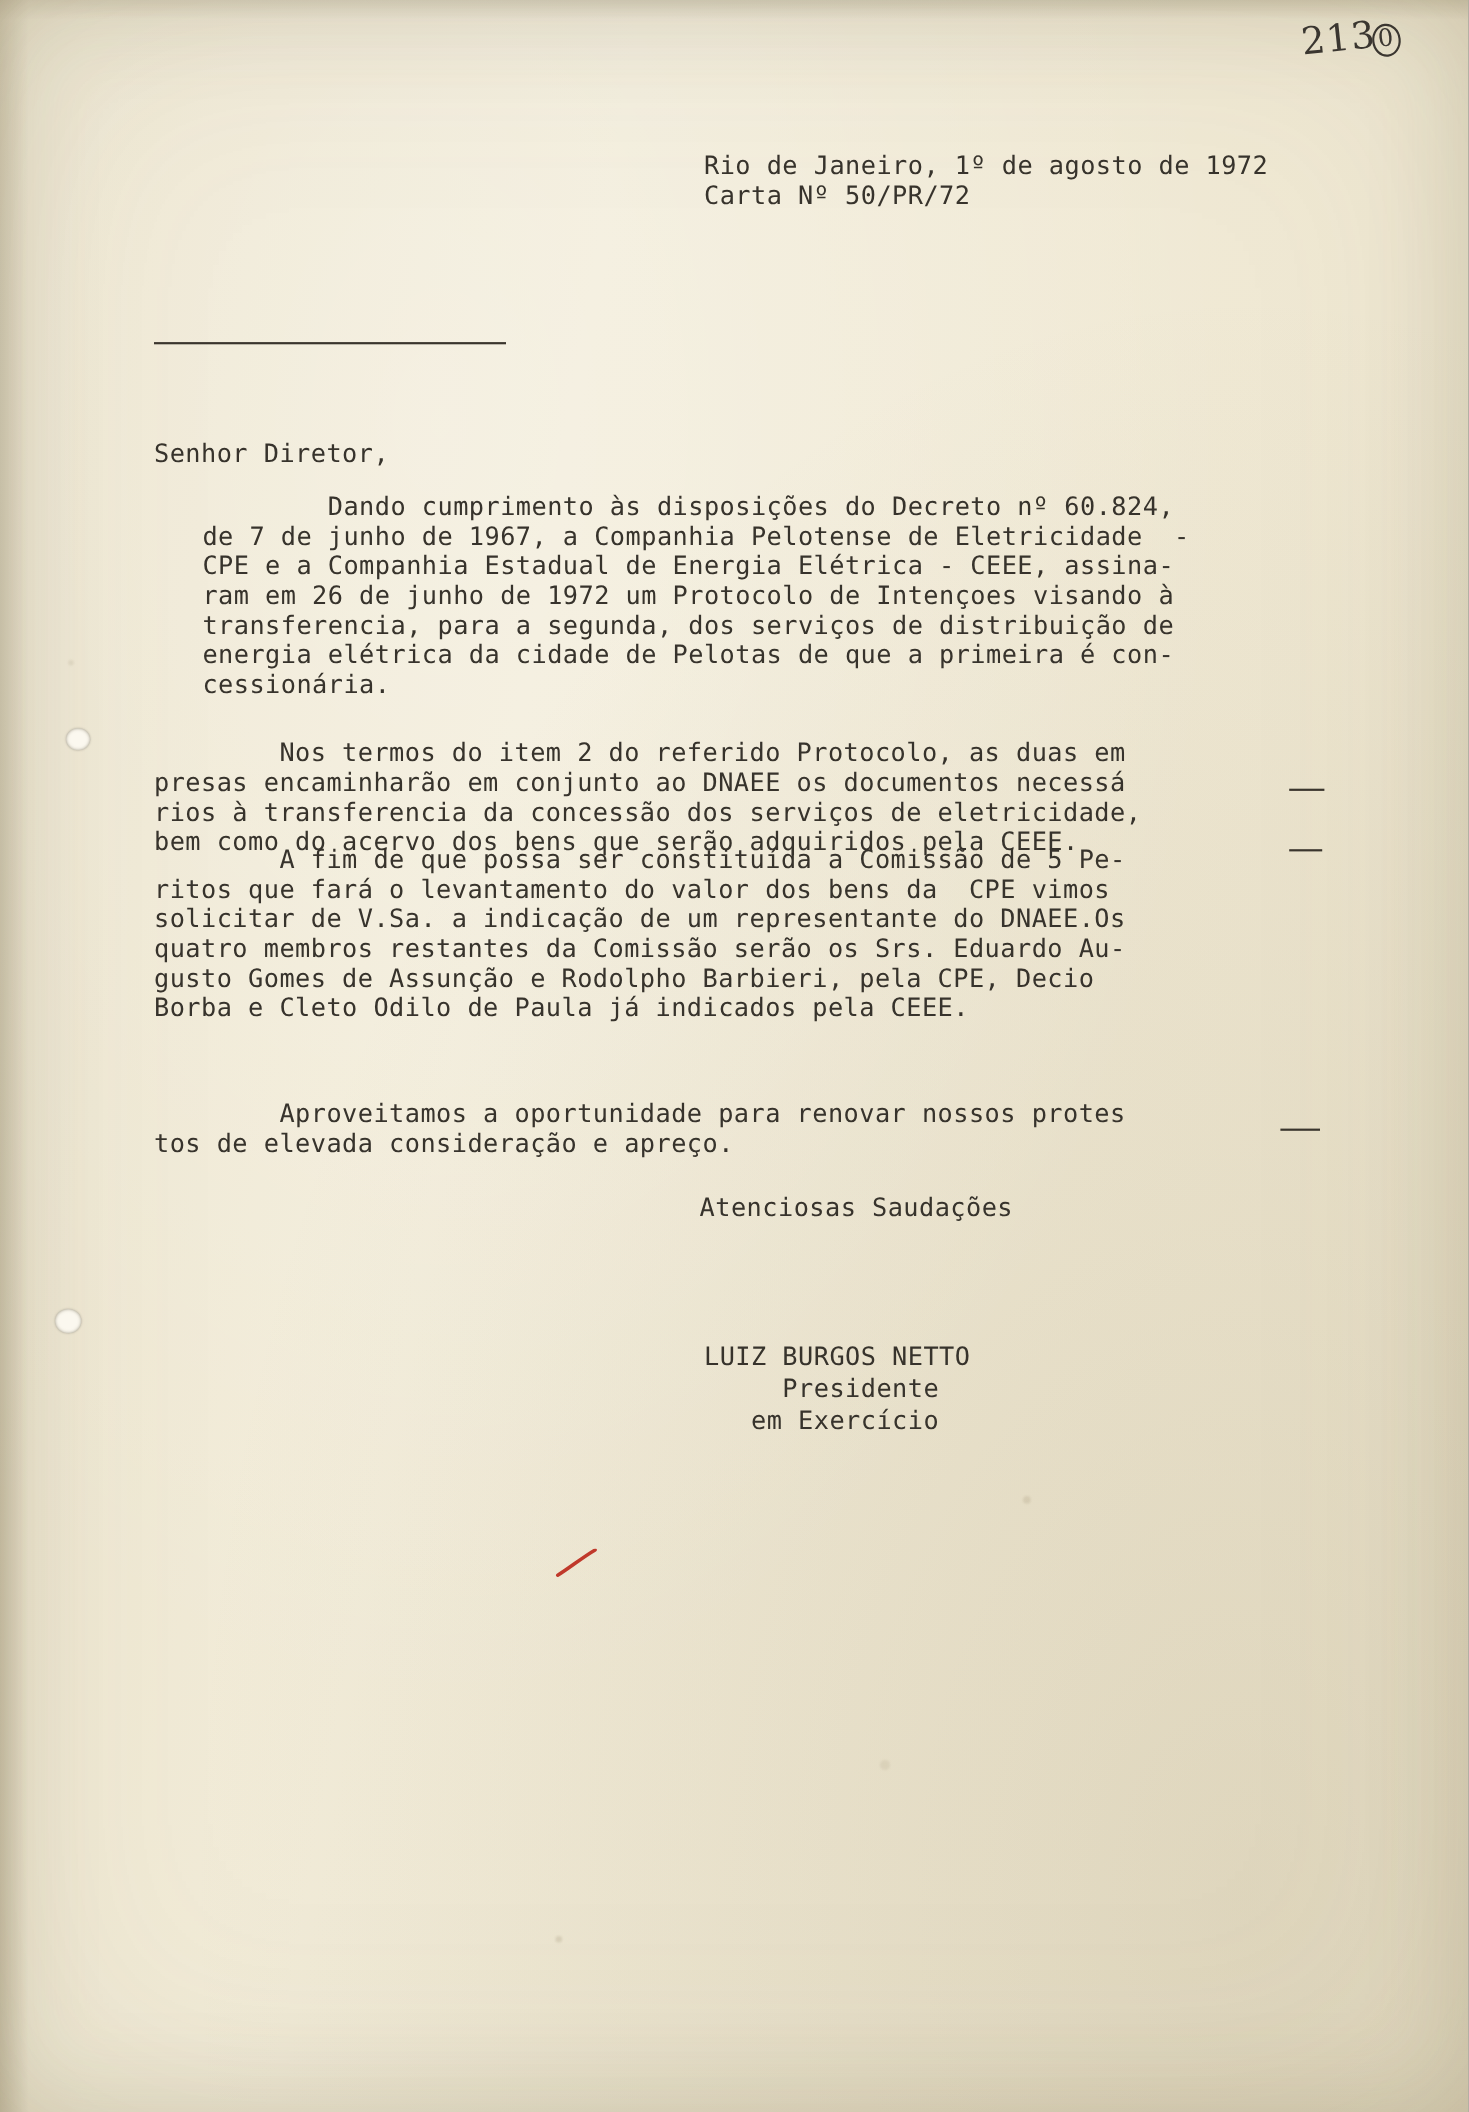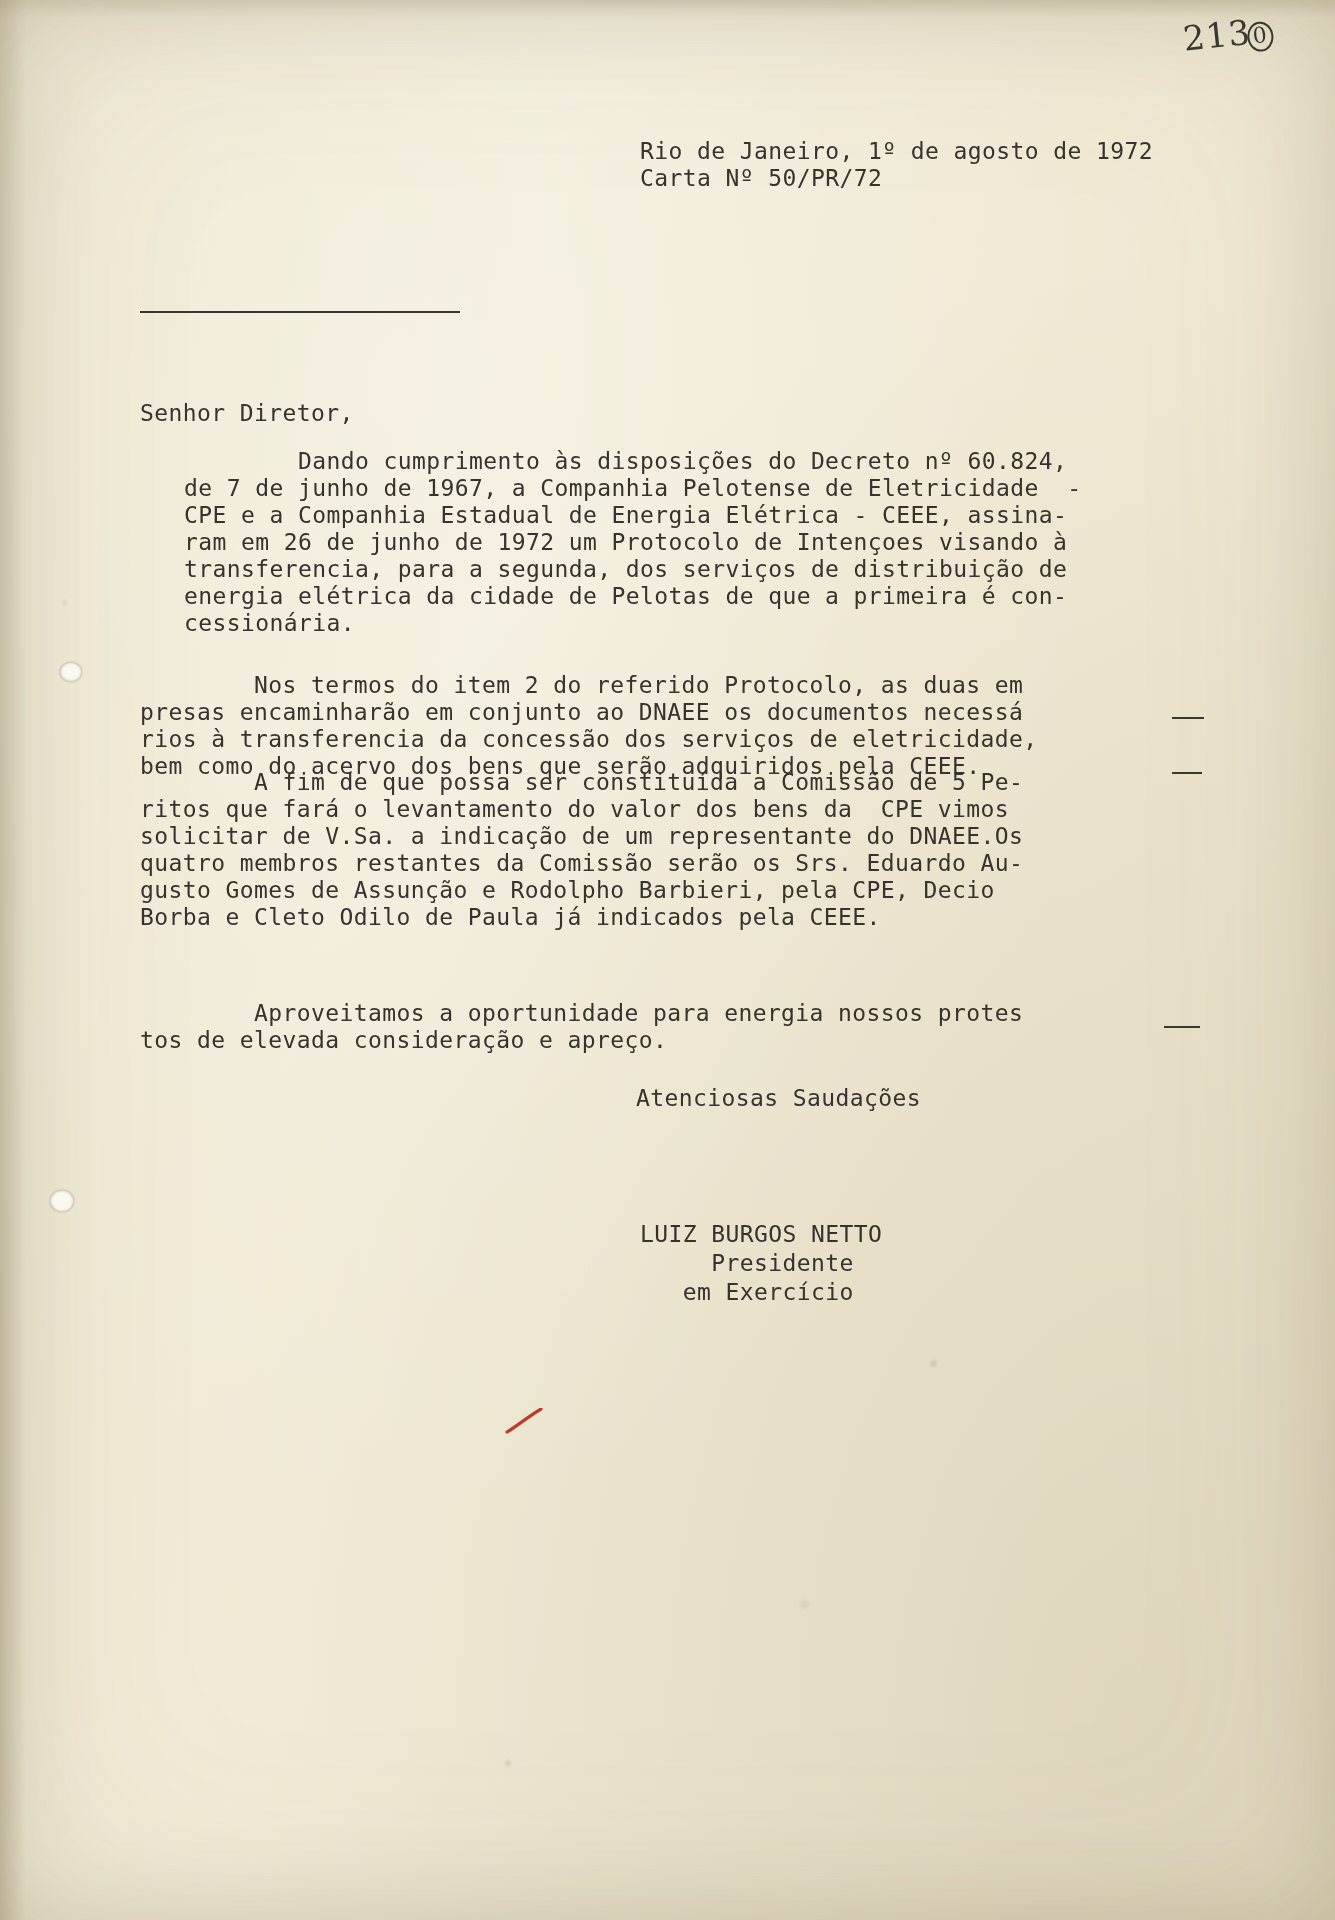--- a/index.html
+++ b/index.html
@@ -190,21 +190,21 @@
   <div class="strike-u1"></div>
   <div class="strike-u2"></div>
 
   <div class="typed p3">        A fim de que possa ser constituída a Comissão de 5 Pe-
 ritos que fará o levantamento do valor dos bens da  CPE vimos
 solicitar de V.Sa. a indicação de um representante do DNAEE.Os
 quatro membros restantes da Comissão serão os Srs. Eduardo Au-
 gusto Gomes de Assunção e Rodolpho Barbieri, pela CPE, Decio
 Borba e Cleto Odilo de Paula já indicados pela CEEE.</div>
 
-  <div class="typed p4">        Aproveitamos a oportunidade para energia nossos protes
+  <div class="typed p4">        Aproveitamos a oportunidade para renovar nossos protes
 tos de elevada consideração e apreço.</div>
   <div class="strike-u3"></div>
 
   <div class="typed closing">Atenciosas Saudações</div>
 
   <div class="typed sig">LUIZ BURGOS NETTO
      Presidente
    em Exercício</div>
 
 

